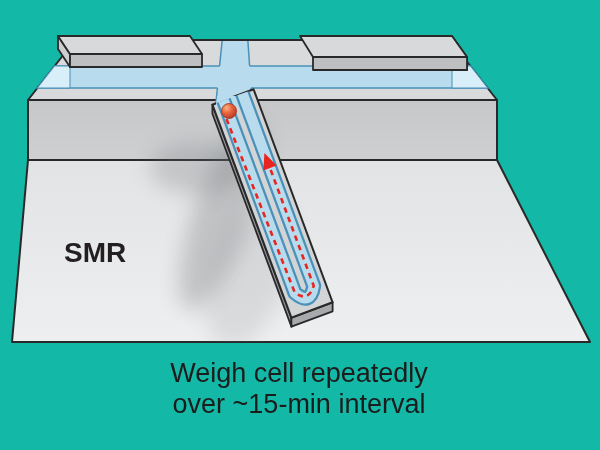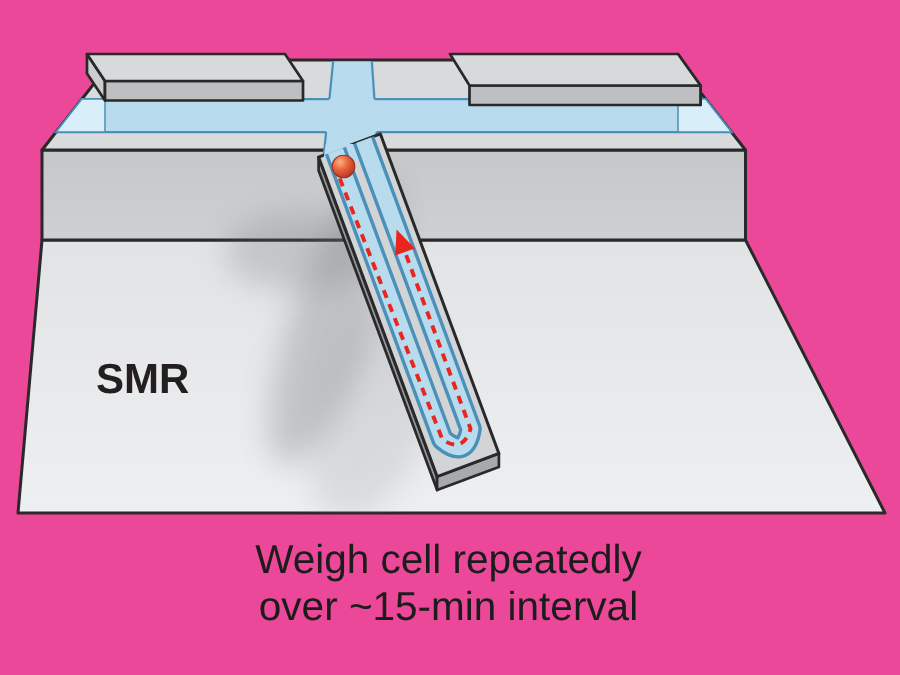--- a/index.html
+++ b/index.html
@@ -5,21 +5,21 @@
   html, body {
     margin: 0;
     padding: 0;
     background: #ffffff;
     font-family: "Liberation Sans", sans-serif;
   }
   .stage {
     position: relative;
     width: 600px;
     height: 450px;
-    background: #ec4899;
+    background: #14b8a6;
     overflow: hidden;
   }
   svg { display: block; }
   .smr-label {
     font-family: "Liberation Sans", sans-serif;
     font-size: 28px;
     font-weight: bold;
     fill: #231f20;
   }
   .caption-text {

